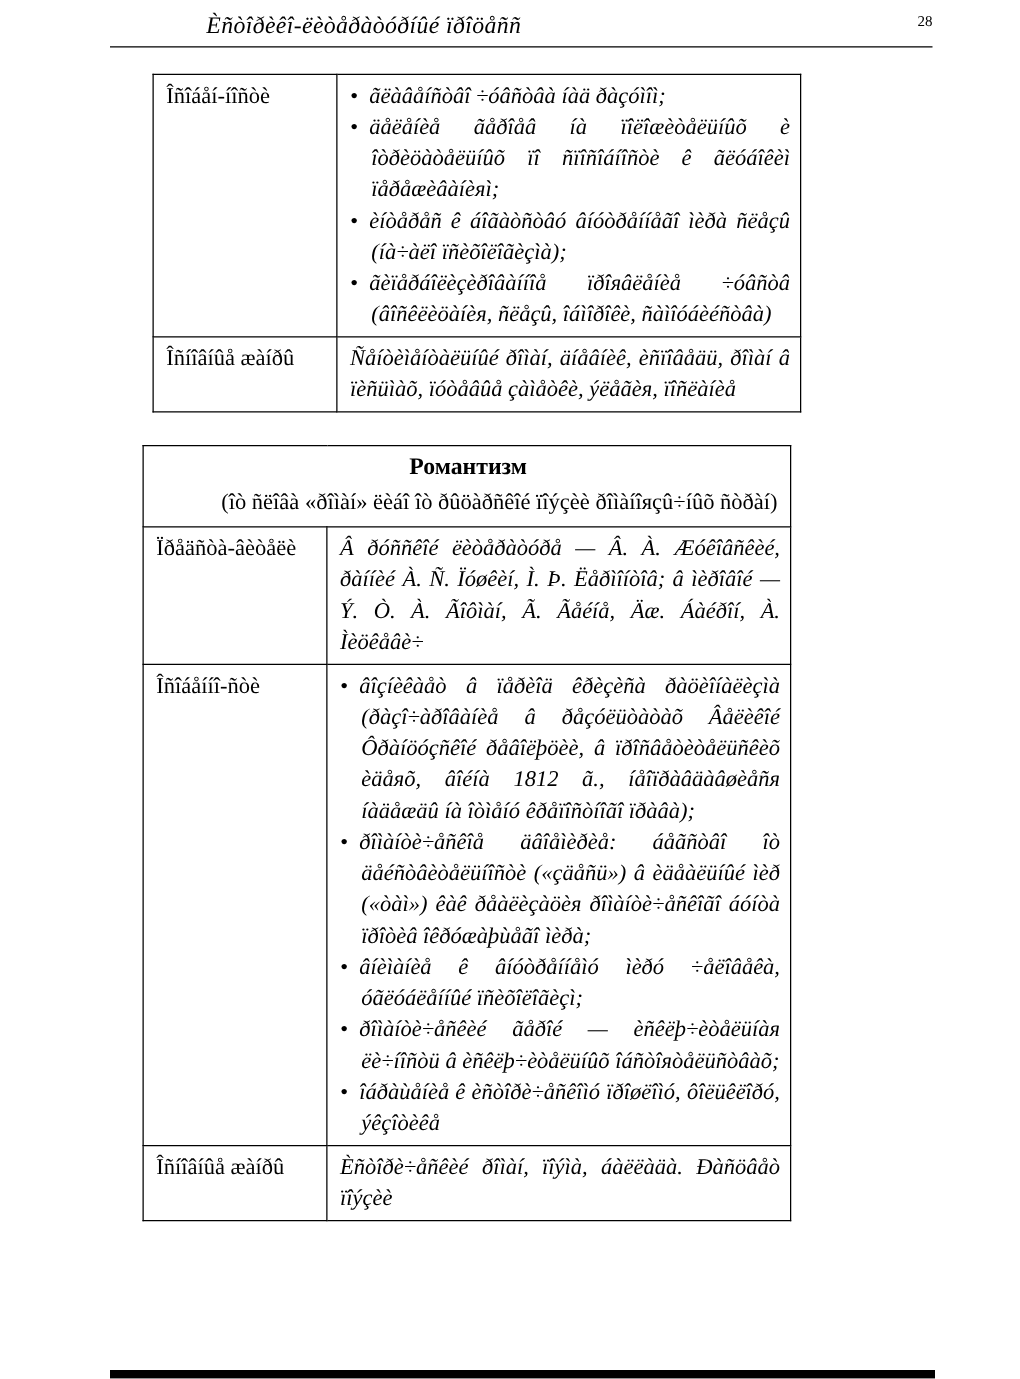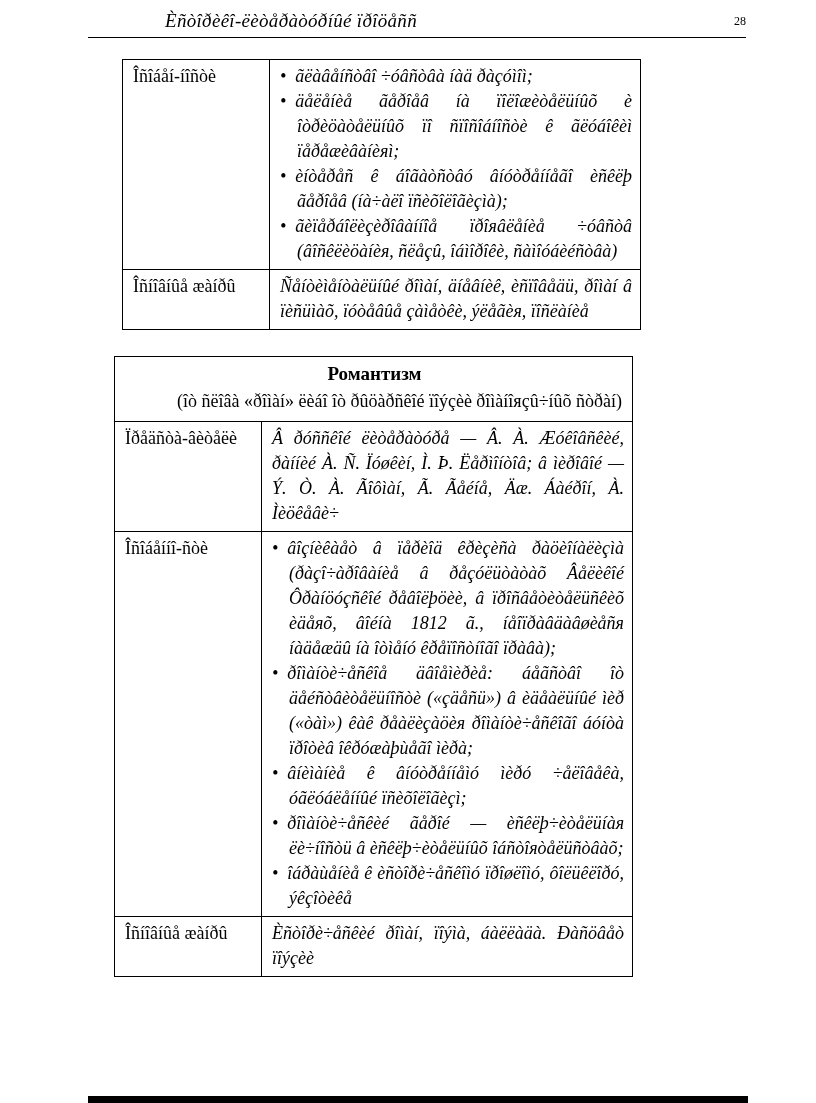--- a/index.html
+++ b/index.html
@@ -14,21 +14,21 @@
     background: #ffffff;
     overflow: hidden;
     font-family: "Liberation Serif", "DejaVu Serif", serif;
     color: #000000;
   }
   .content {
     margin: 0 70px 0 88px;
   }
   .header {
     display: flex;
-    align-items: center;
+    align-items: flex-start;
     padding: 10px 0 5px 0;
     border-bottom: 1.5px solid #000;
     font-size: 19px;
   }
   .running-title {
     flex: 1;
     text-align: center;
     padding-right: 240px;
     font-style: italic;
     letter-spacing: 0.3px;
@@ -105,21 +105,21 @@
       <div class="page-number">28</div>
     </div>
 
     <table class="lit-table t1">
       <tbody>
         <tr>
           <td class="label-cell">Îñîáåí-íîñòè</td>
           <td class="body-cell">
             <div class="bullet">ãëàâåíñòâî ÷óâñòâà íàä ðàçóìîì;</div>
             <div class="bullet">äåëåíèå ãåðîåâ íà ïîëîæèòåëüíûõ è îòðèöàòåëüíûõ ïî ñïîñîáíîñòè ê ãëóáîêèì ïåðåæèâàíèяì;</div>
-            <div class="bullet">èíòåðåñ ê áîãàòñòâó âíóòðåííåãî èñêëþ ãåðîåâ (íà÷àëî ïñèõîëîãèçìà);</div>
+            <div class="bullet">èíòåðåñ ê áîãàòñòâó âíóòðåííåãî ìèðà ñëåçû (íà÷àëî ïñèõîëîãèçìà);</div>
             <div class="bullet">ãèïåðáîëèçèðîâàííîå ïðîяâëåíèå ÷óâñòâ (âîñêëèöàíèя, ñëåçû, îáìîðîêè, ñàìîóáèéñòâà)</div>
           </td>
         </tr>
         <tr>
           <td class="label-cell">Îñíîâíûå æàíðû</td>
           <td class="body-cell">Ñåíòèìåíòàëüíûé ðîìàí, äíåâíèê, èñïîâåäü, ðîìàí â ïèñüìàõ, ïóòåâûå çàìåòêè, ýëåãèя, ïîñëàíèå</td>
         </tr>
       </tbody>
     </table>
 

